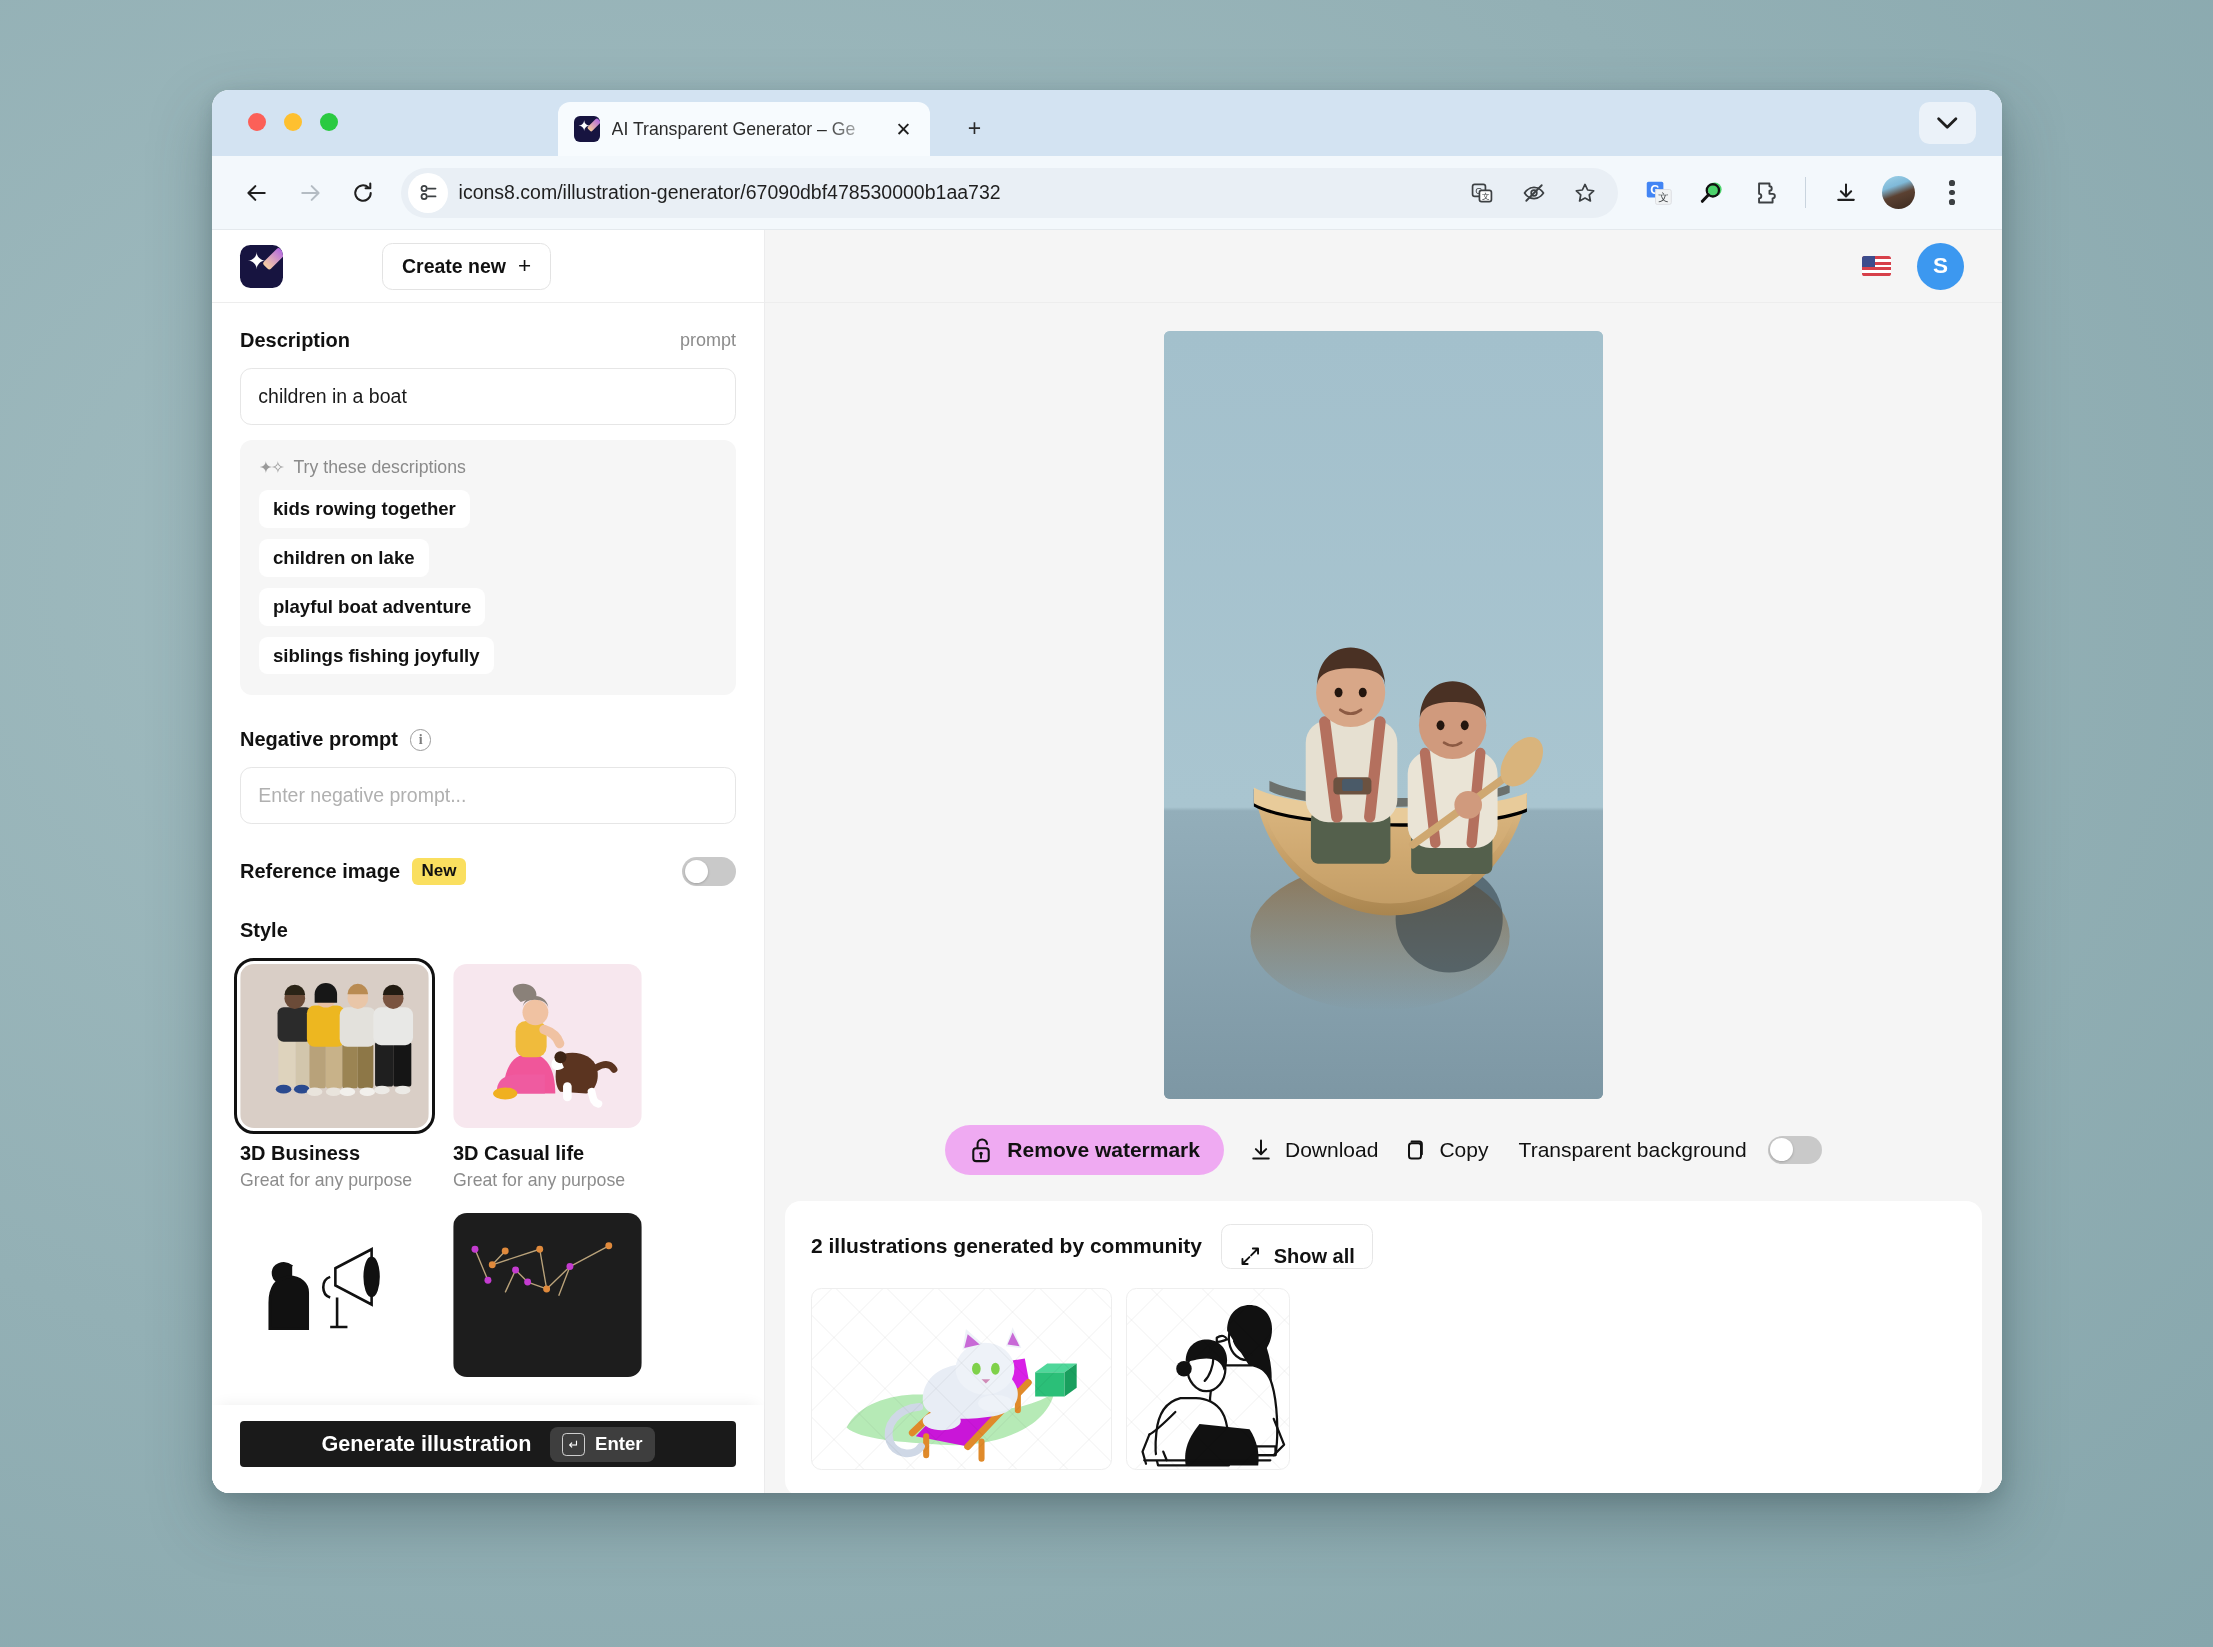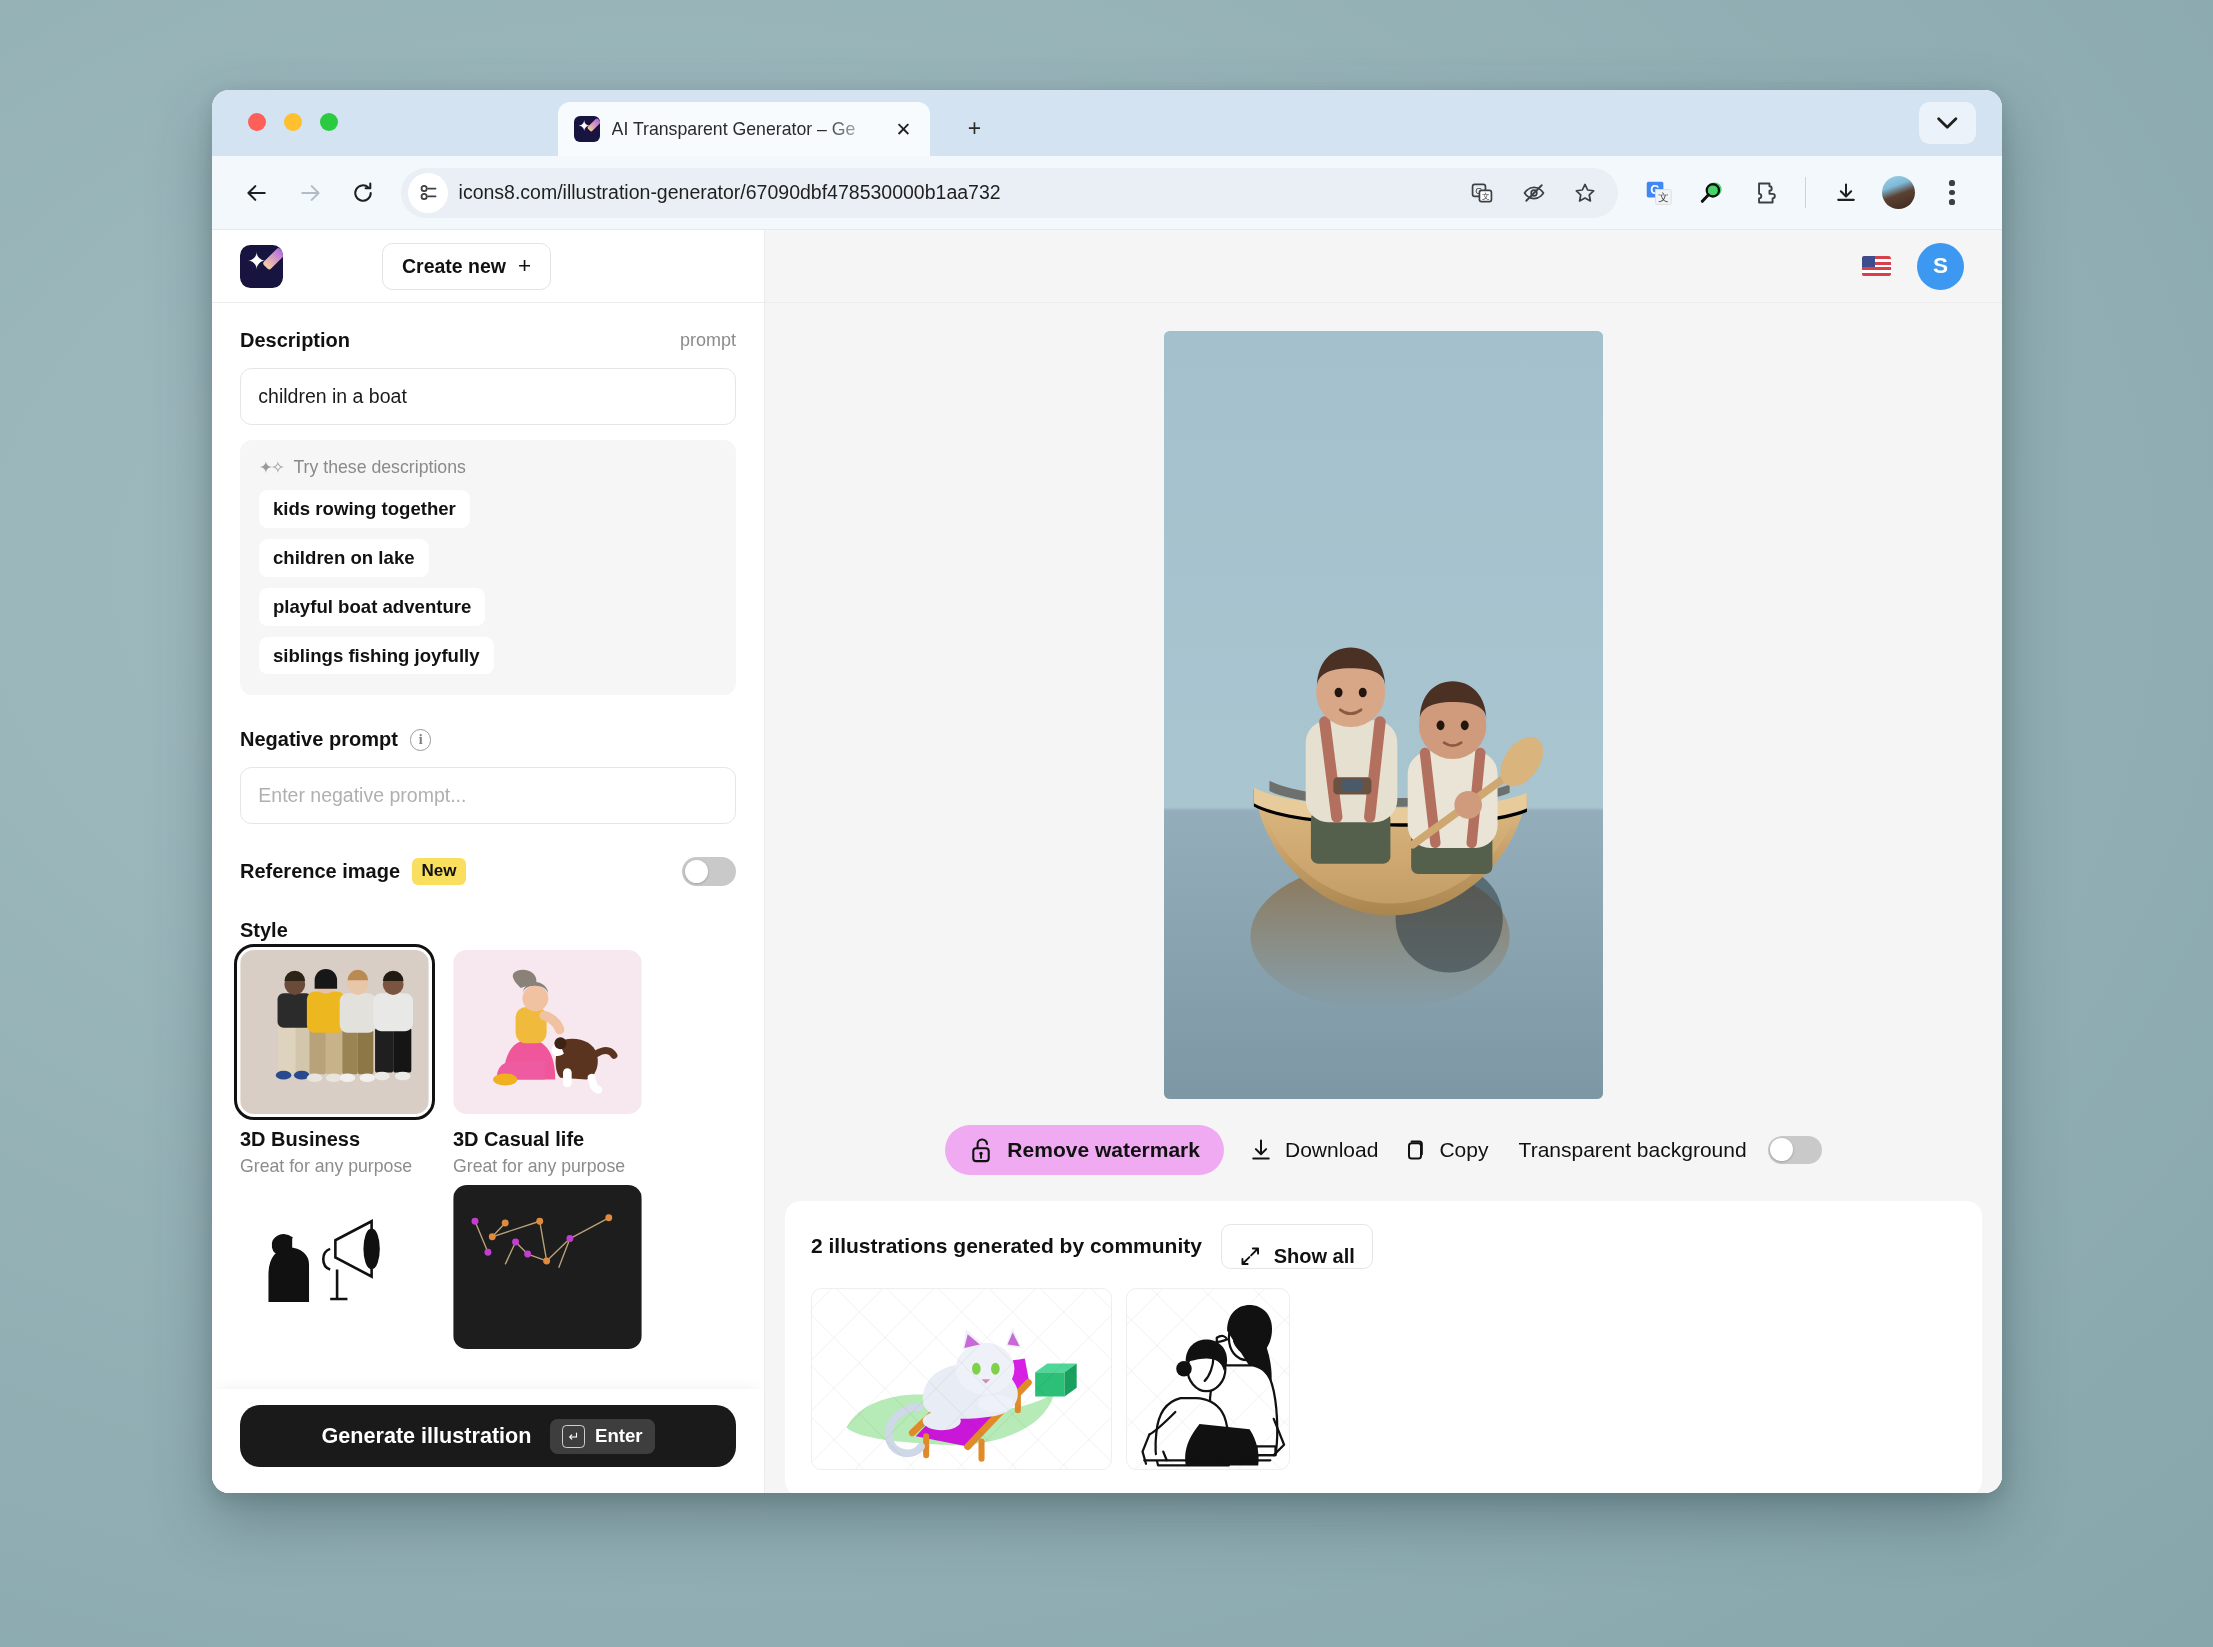--- a/index.html
+++ b/index.html
@@ -185,37 +185,37 @@
   }
   .toggle {
     width: 54px; height: 28.5px; border-radius: 14.7px; background: #c9c9c9; position: relative; flex: none;
   }
   .toggle i {
     position: absolute; left: 2.6px; top: 2.6px; width: 23px; height: 23px;
     border-radius: 50%; background: #fff; display: block;
     box-shadow: 0 0.9px 2.6px rgba(0,0,0,.22);
   }
 
-  .style-grid { margin-top: 8px; display: flex; gap: 24px; }
+  .style-grid { margin-top: 22px; display: flex; gap: 24px; }
   .style-card { width: 189px; }
   .style-thumb {
     width: 189px; height: 164px; border-radius: 14px; overflow: hidden; position: relative;
   }
   .style-card.selected .style-thumb {
     outline: 3.5px solid #111; outline-offset: 3.5px;
   }
   .style-name { margin-top: 14px; font-size: 20px; font-weight: 700; color: #111; }
   .style-sub { margin-top: 5.2px; font-size: 17.7px; color: #8c8c8c; }
 
   .sb-foot {
     flex: none; background: #fff; padding: 15.6px 28px 26px 28px;
     box-shadow: 0 -7px 14px -7px rgba(0,0,0,.07);
   }
   .generate-btn {
-    height: 62px; width: 100%; border-radius: 20px; background: #1a1a1a;
+    height: 46px; width: 100%; border-radius: 4px; background: #1a1a1a;
     display: flex; align-items: center; justify-content: center; gap: 19px;
     color: #fff; font-size: 21.6px; font-weight: 700;
   }
   .kbd {
     background: rgba(255,255,255,.16); border-radius: 7.8px; padding: 6px 12px;
     display: flex; align-items: center; gap: 9.5px; font-size: 18.6px; font-weight: 700; color: #fff;
   }
   .kbd-key {
     width: 23px; height: 23px; border: 1.6px solid rgba(255,255,255,.75); border-radius: 4.3px;
     display: flex; align-items: center; justify-content: center; font-size: 13px; font-weight: 400;

